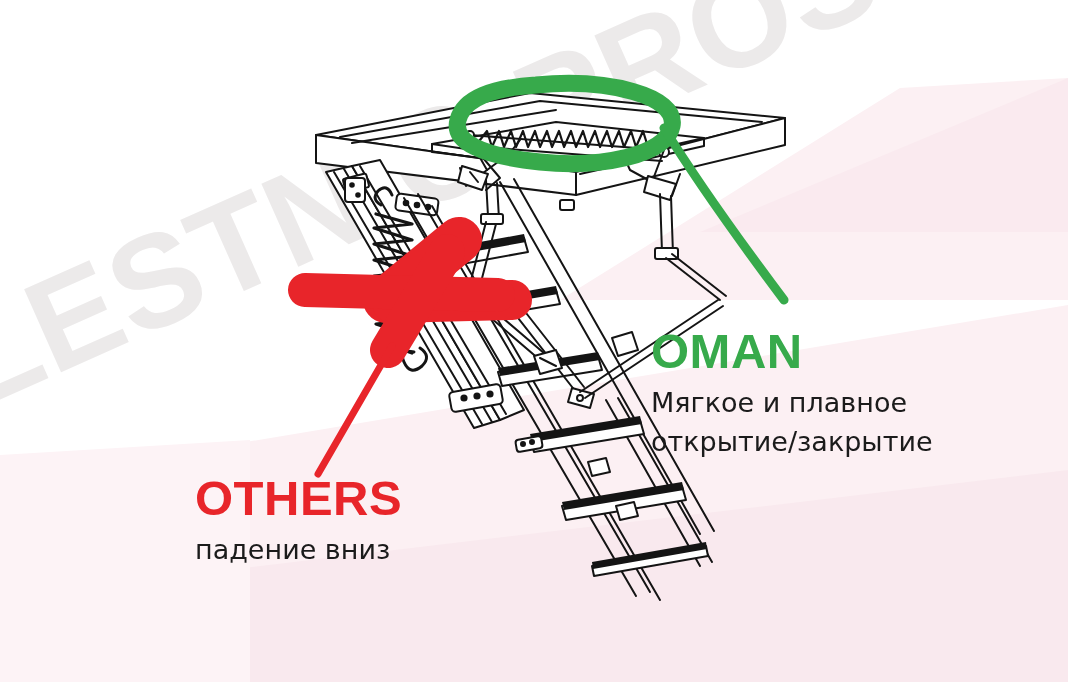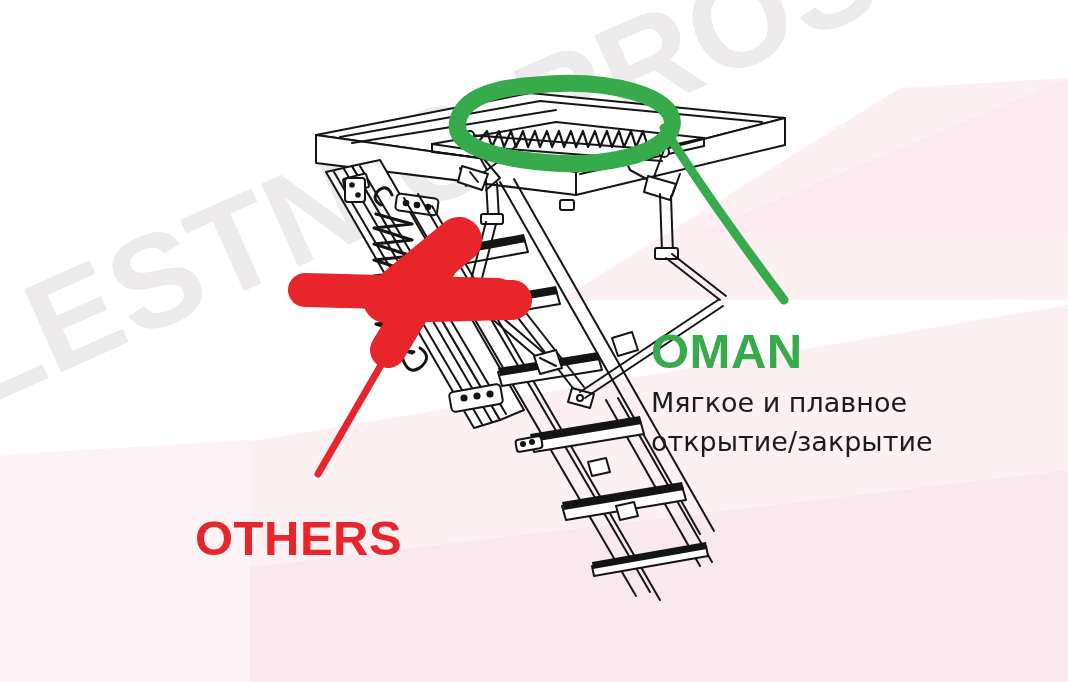--- a/index.html
+++ b/index.html
@@ -61,21 +61,21 @@
   .callout .sub {
     font-family: "DejaVu Sans", "Liberation Sans", sans-serif;
     font-weight: 400;
     font-size: 27px;
     line-height: 1.46;
     color: #1b1b1b;
     white-space: nowrap;
   }
 
   #callout-oman   { left: 651px; top: 327px; }
-  #callout-others { left: 195px; top: 474px; margin-top: 40px; }
+  #callout-others { left: 195px; top: 474px; }
 
   #oman-headline   { color: #37aa4b; }
   #others-headline { color: #e8252a; }
 </style>
 </head>
 <body>
 
 <div id="stage">
 
   <svg class="layer" id="bg-svg" viewBox="0 0 1068 682">
@@ -304,17 +304,18 @@
   <div class="layer" id="labels">
 
     <div class="callout" id="callout-oman">
       <div class="headline" id="oman-headline">OMAN</div>
       <div class="sub">Мягкое и плавное</div>
       <div class="sub">открытие/закрытие</div>
     </div>
 
     <div class="callout" id="callout-others">
       <div class="headline" id="others-headline">OTHERS</div>
+      <div class="sub">падение вниз</div>
     </div>
 
   </div>
 
 </div>
 
 </body></html>

